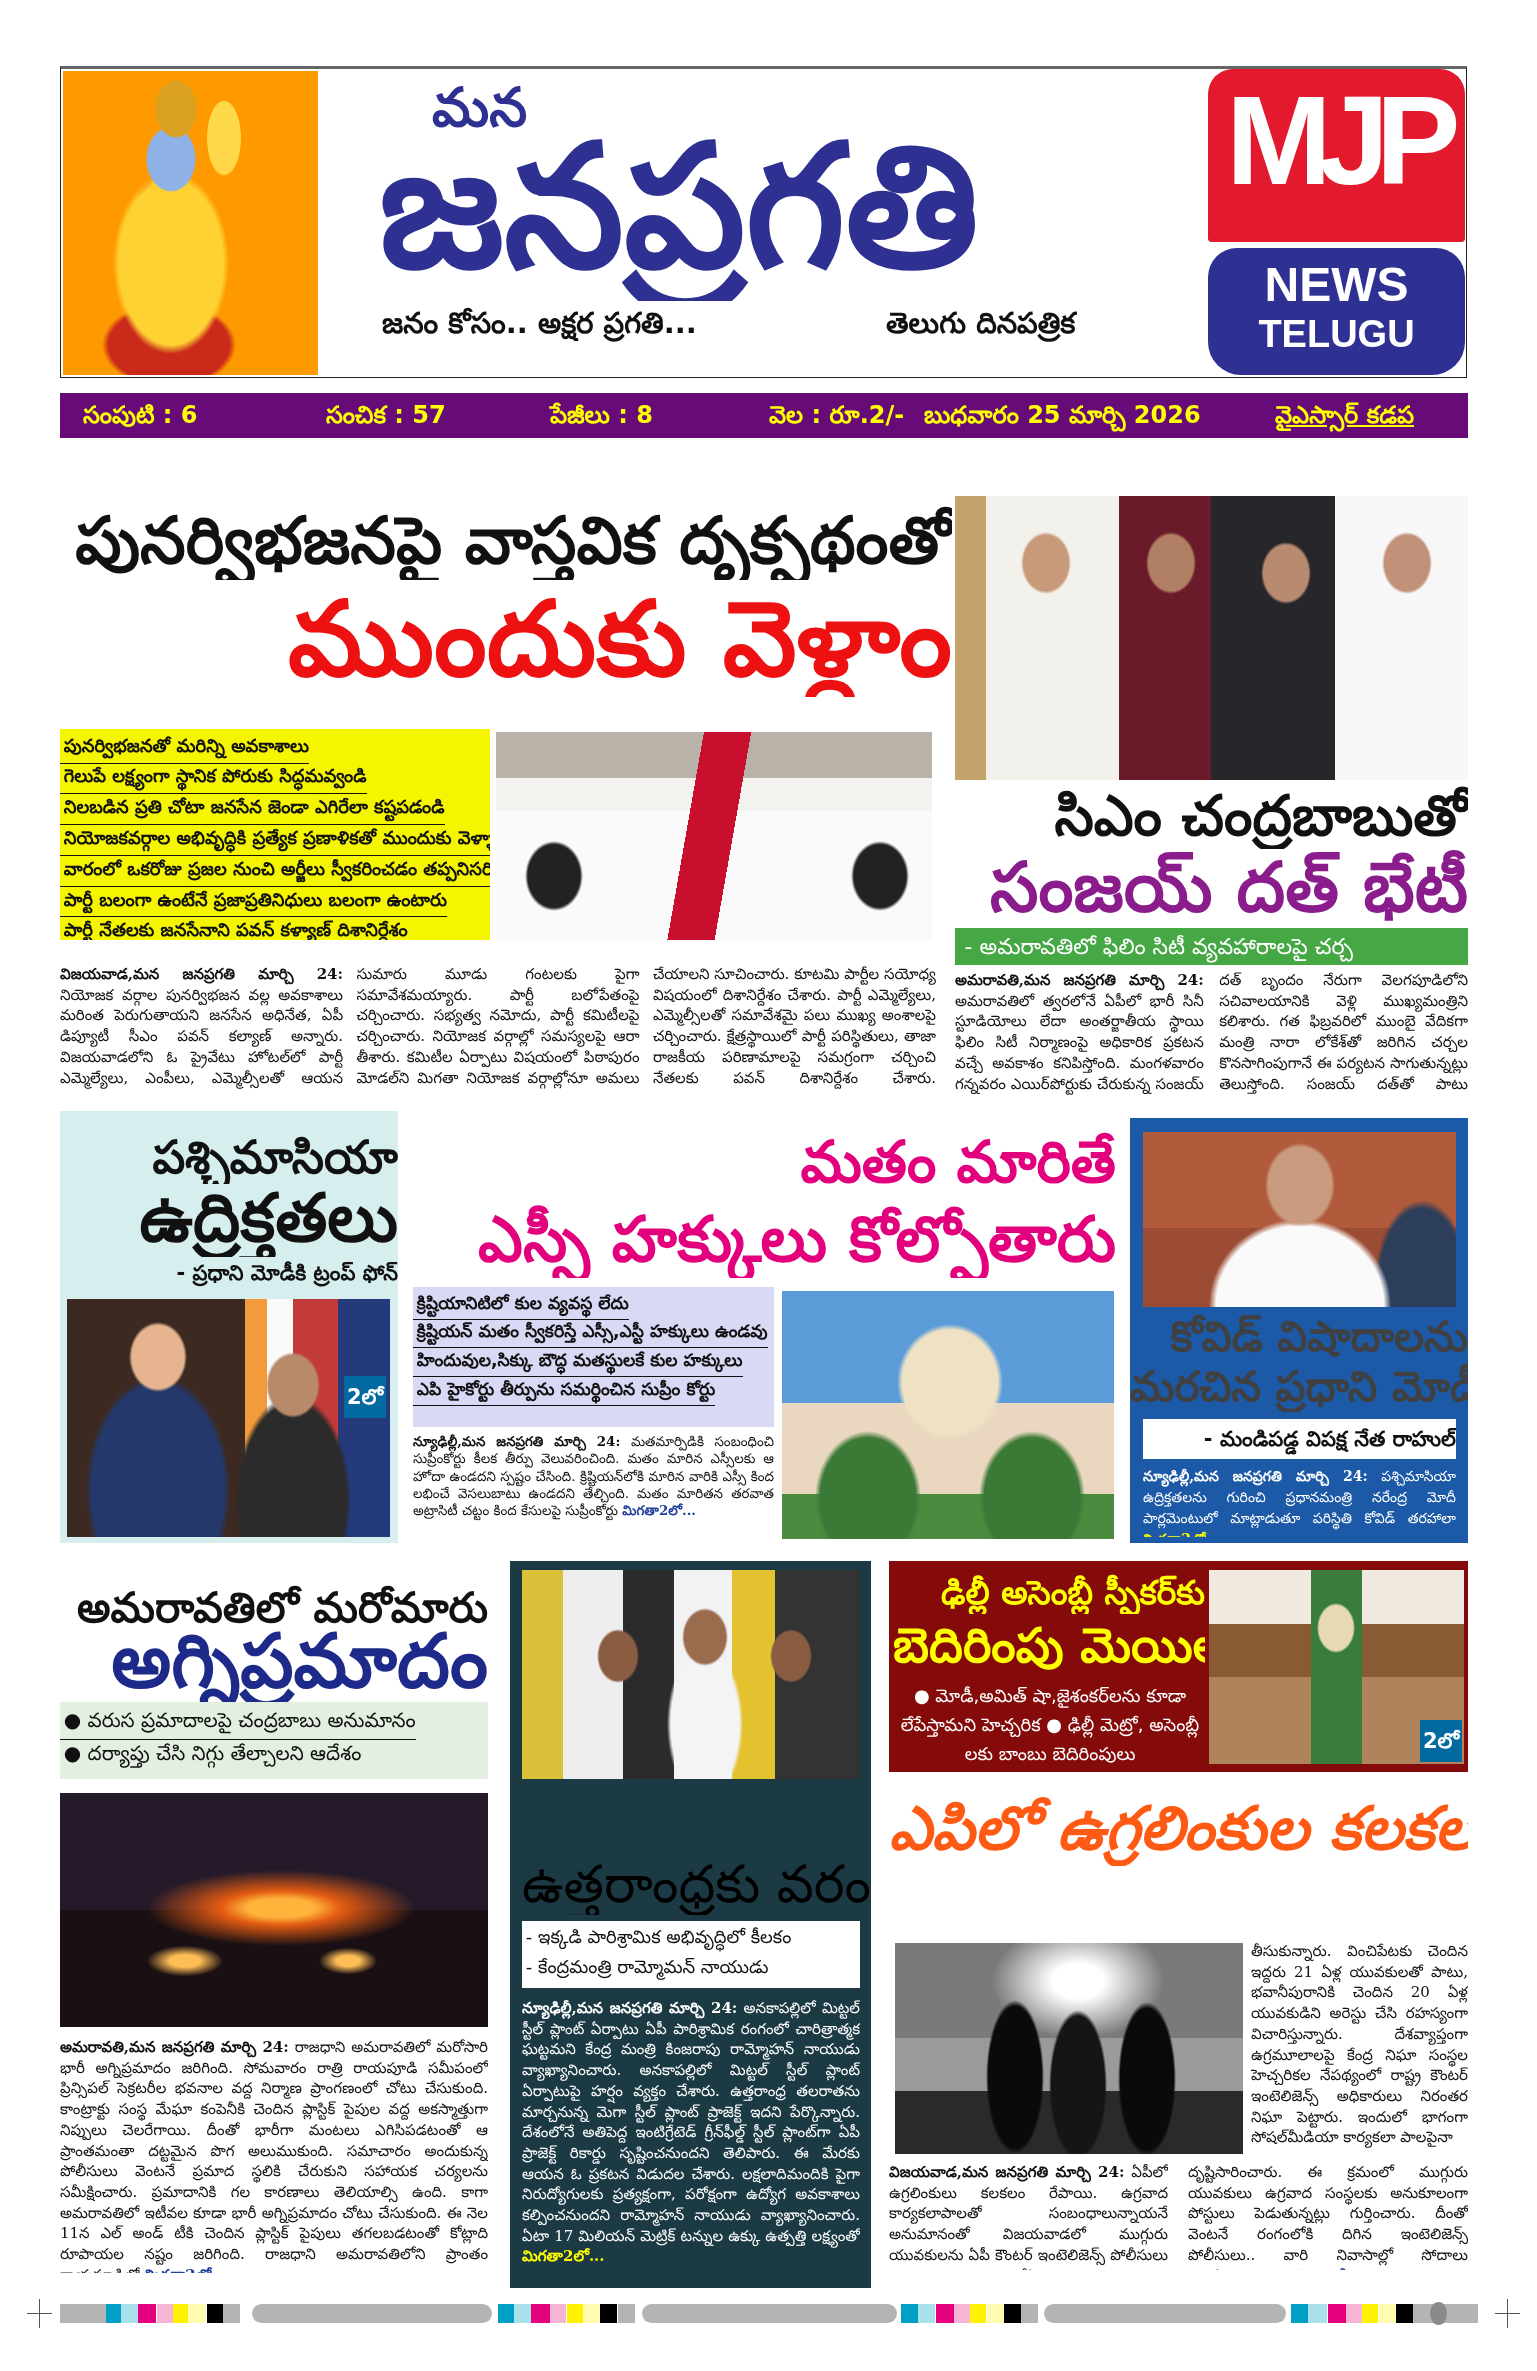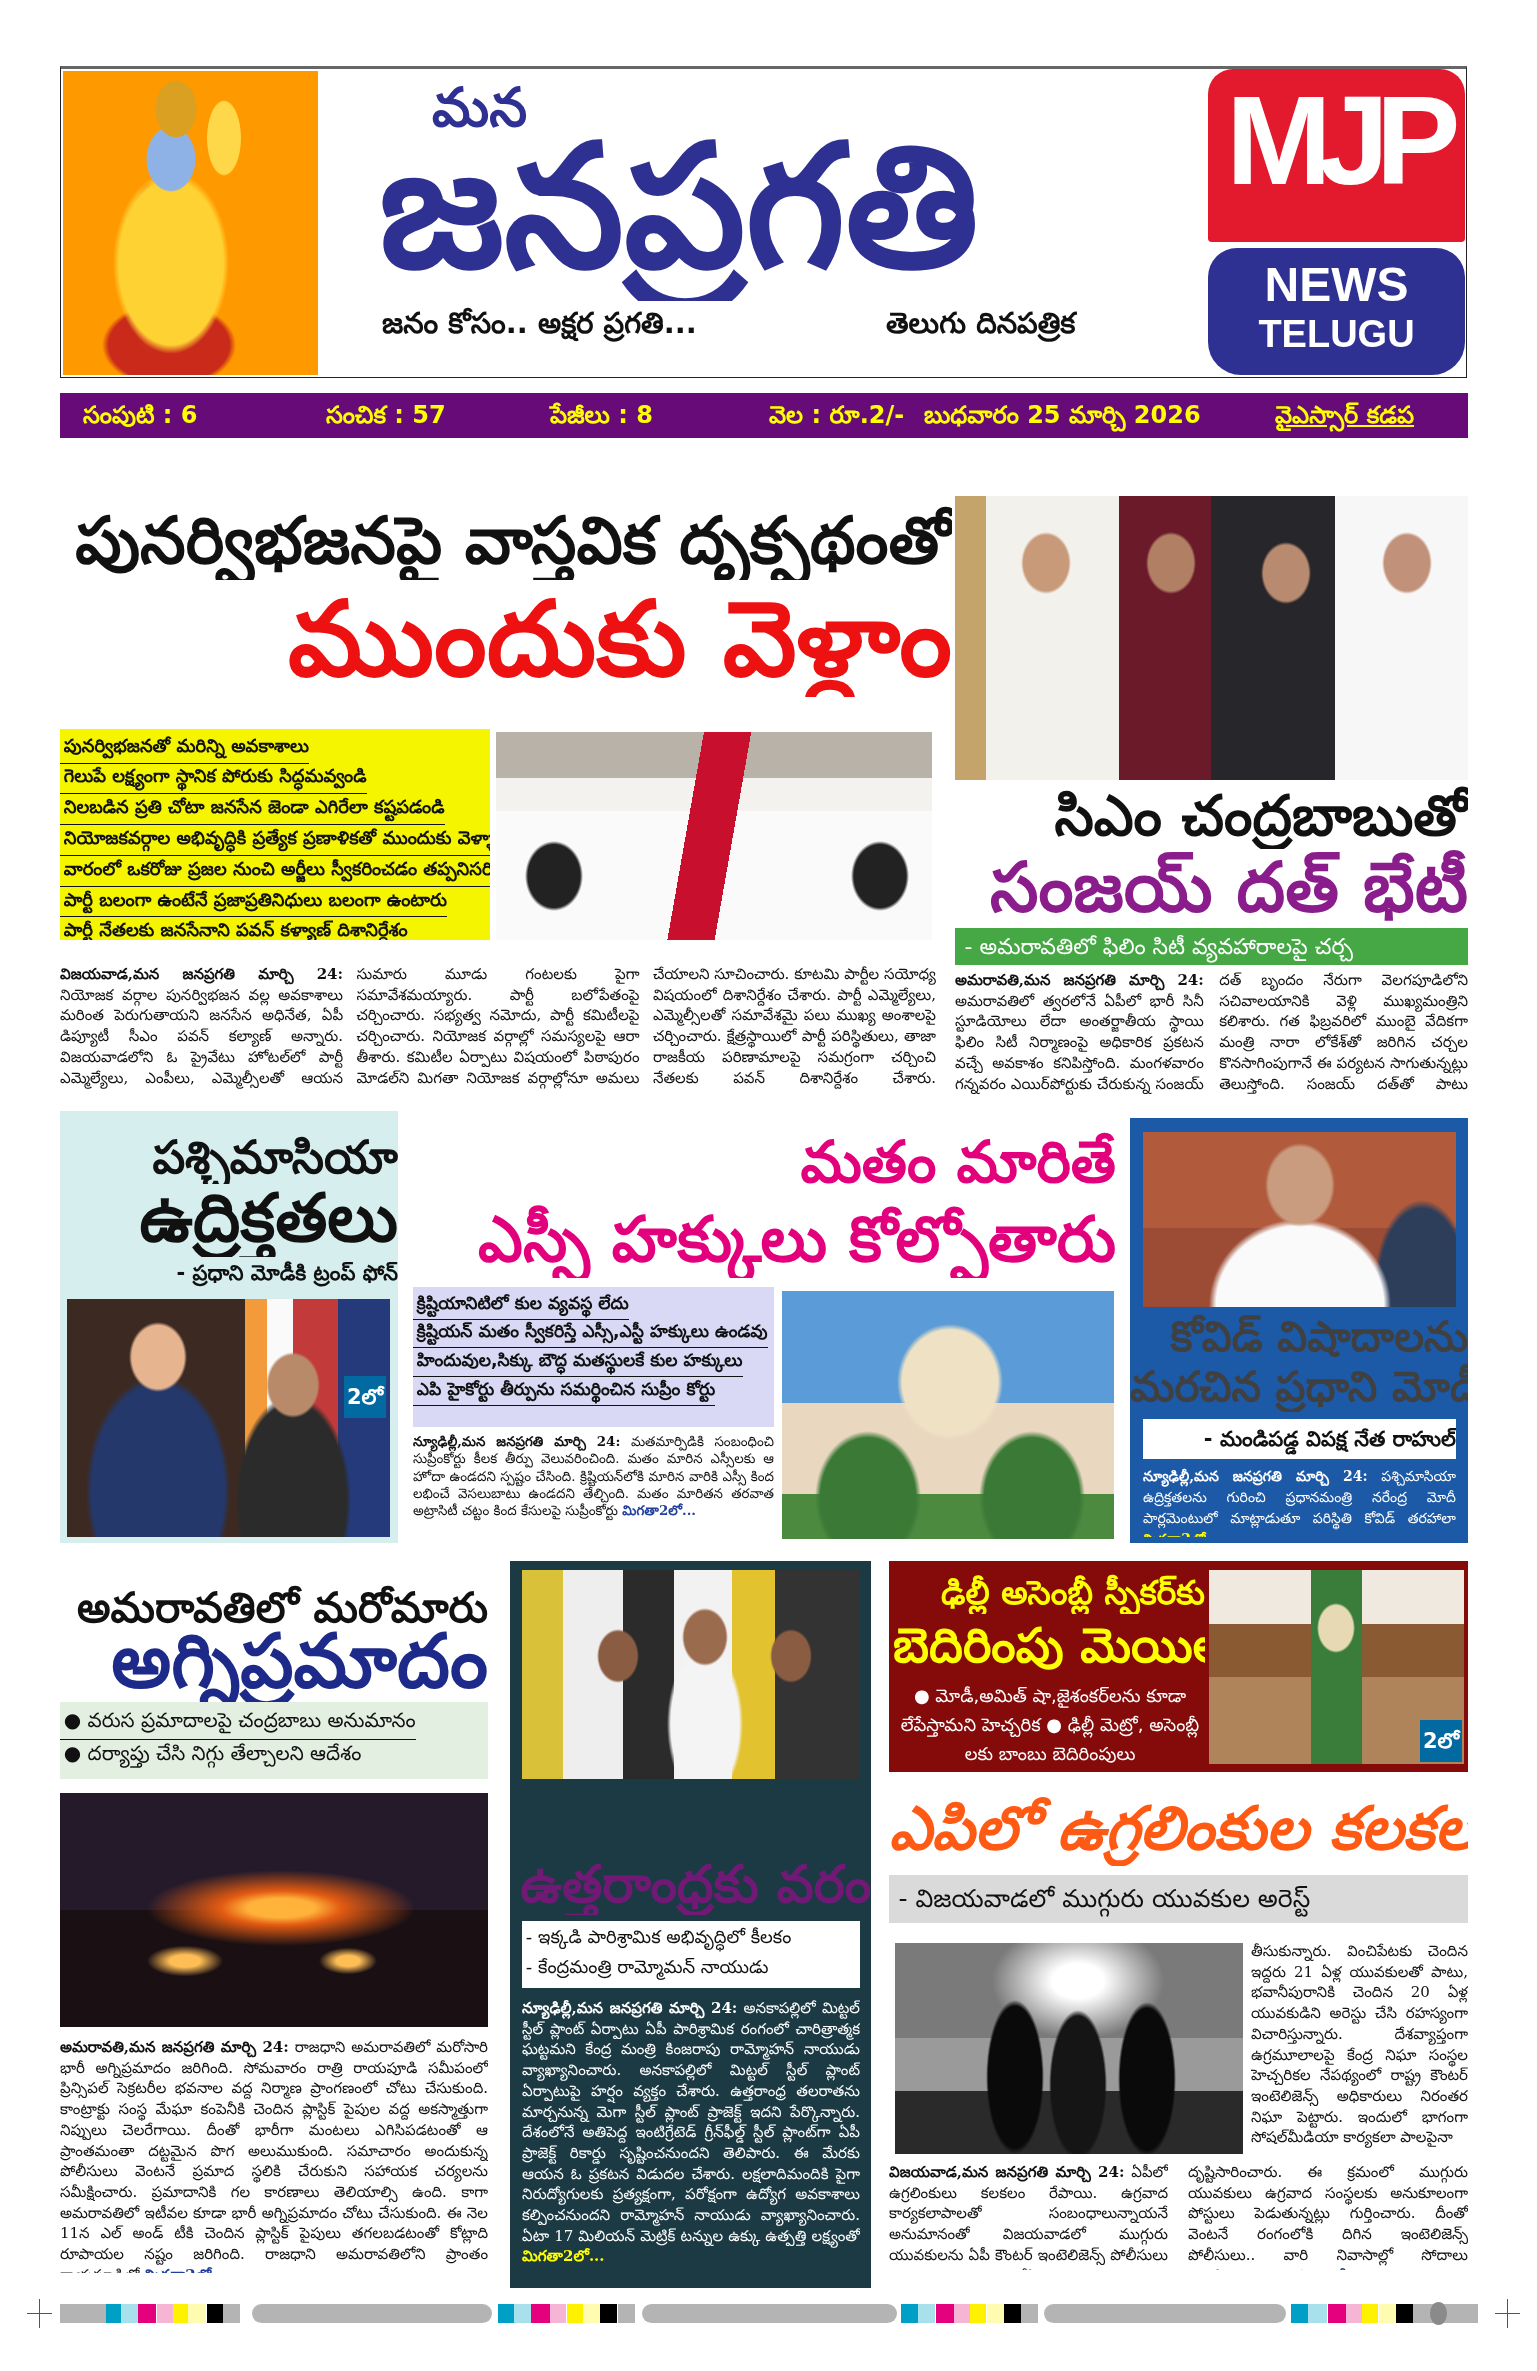--- a/index.html
+++ b/index.html
@@ -126,21 +126,21 @@
   
   .mt-box { left:510px; top:1561px; width:361px; height:727px; background:#1c3a44; }
   .mt-photo { left:522px; top:1570px; width:338px; height:209px;
     background:
       radial-gradient(ellipse 23px 29px at 183px 67px, #9b6b4e 0 90%, transparent 100%),
       radial-gradient(ellipse 38px 77px at 183px 154px, #f4f4f4 0 90%, transparent 100%),
       radial-gradient(ellipse 21px 27px at 96px 86px, #8a5c42 0 90%, transparent 100%),
       radial-gradient(ellipse 21px 27px at 269px 86px, #8a5c42 0 90%, transparent 100%),
       linear-gradient(90deg, #d9c23a 0 12%, #eee 12% 30%, #2b2b2b 30% 45%, #f2f2f2 45% 62%, #e2c22f 62% 75%, #333 75% 100%); }
   .mt-h1 { left:510px; top:1793px; width:361px; font-size:48px; font-weight:bold; color:#fff; line-height:60px; }
-  .mt-h2 { left:510px; top:1854px; width:361px; font-size:52px; font-weight:bold; color:#701a75; line-height:61px; }
+  .mt-h2 { left:510px; top:1854px; width:361px; font-size:52px; font-weight:normal; color:#000000; line-height:61px; }
   .mt-bullets { left:522px; top:1921px; width:338px; height:67px; background:#fff; padding-top:2.9px; box-sizing:border-box; overflow:hidden; }
   .mt-bullets .hl-item { font-size:18px; font-weight:normal; border-bottom:none; }
   .mt-body { left:522px; top:1998px; width:338px; height:281px; color:#fff; }
 
   
   .dl-box { left:889px; top:1561px; width:579px; height:211px; background:#850b0b; }
   .dl-h1 { left:893px; top:1572px; width:312px; font-size:33px; font-weight:bold; color:#ffff00; line-height:42px; }
   .dl-h2 { left:893px; top:1614px; width:312px; font-size:48px; font-weight:bold; color:#ffff00; line-height:63px; }
   .dl-bul { left:897px; top:1681px; width:306px; font-size:18px; color:#fff; line-height:29px; text-align:center; overflow:hidden; height:88px; }
   .dl-photo { left:1209px; top:1570px; width:255px; height:194px;
@@ -303,21 +303,20 @@
   <div class="abs dl-h1 center nowrap">ఢిల్లీ అసెంబ్లీ స్పీకర్‌కు</div>
   <div class="abs dl-h2 center nowrap">బెదిరింపు మెయిల్</div>
   <div class="abs dl-bul">
     <span>● మోడీ,అమిత్ షా,జైశంకర్‌లను కూడా లేపేస్తామని హెచ్చరిక</span>
     <span>● ఢిల్లీ మెట్రో, అసెంబ్లీ లకు బాంబు బెదిరింపులు</span>
   </div>
   <div class="abs dl-photo photo"></div>
   <div class="abs badge dl-badge">2లో</div>
 
   <div class="abs tr-h center nowrap">ఎపిలో ఉగ్రలింకుల కలకలం</div>
-  <div class="abs tr-sub nowrap">- విజయవాడలో ముగ్గురు యువకుల అరెస్ట్</div>
   <div class="abs tr-photo photo"></div>
   <div class="abs body tr-body-b">
     <span>తీసుకున్నారు. వించిపేటకు చెందిన ఇద్దరు 21 ఏళ్ల యువకులతో పాటు, భవానీపురానికి చెందిన 20 ఏళ్ల యువకుడిని అరెస్టు చేసి రహస్యంగా విచారిస్తున్నారు. దేశవ్యాప్తంగా ఉగ్రమూలాలపై కేంద్ర నిఘా సంస్థల హెచ్చరికల నేపథ్యంలో రాష్ట్ర కౌంటర్ ఇంటెలిజెన్స్ అధికారులు నిరంతర నిఘా పెట్టారు. ఇందులో భాగంగా సోషల్‌మీడియా కార్యకలా పాలపైనా</span>
   </div>
   <div class="abs body tr-body-a">
     <span class="dateline">విజయవాడ,మన జనప్రగతి మార్చి 24:</span>
     <span>ఏపీలో ఉగ్రలింకులు కలకలం రేపాయి. ఉగ్రవాద కార్యకలాపాలతో సంబంధాలున్నాయనే అనుమానంతో విజయవాడలో ముగ్గురు యువకులను ఏపీ కౌంటర్ ఇంటెలిజెన్స్ పోలీసులు మంగళవారం అదుపులోకి</span>
   </div>
   <div class="abs body tr-body-c">
     <span>దృష్టిసారించారు. ఈ క్రమంలో ముగ్గురు యువకులు ఉగ్రవాద సంస్థలకు అనుకూలంగా పోస్టులు పెడుతున్నట్లు గుర్తించారు. దీంతో వెంటనే రంగంలోకి దిగిన ఇంటెలిజెన్స్ పోలీసులు.. వారి నివాసాల్లో సోదాలు నిర్వహించారు.</span>

